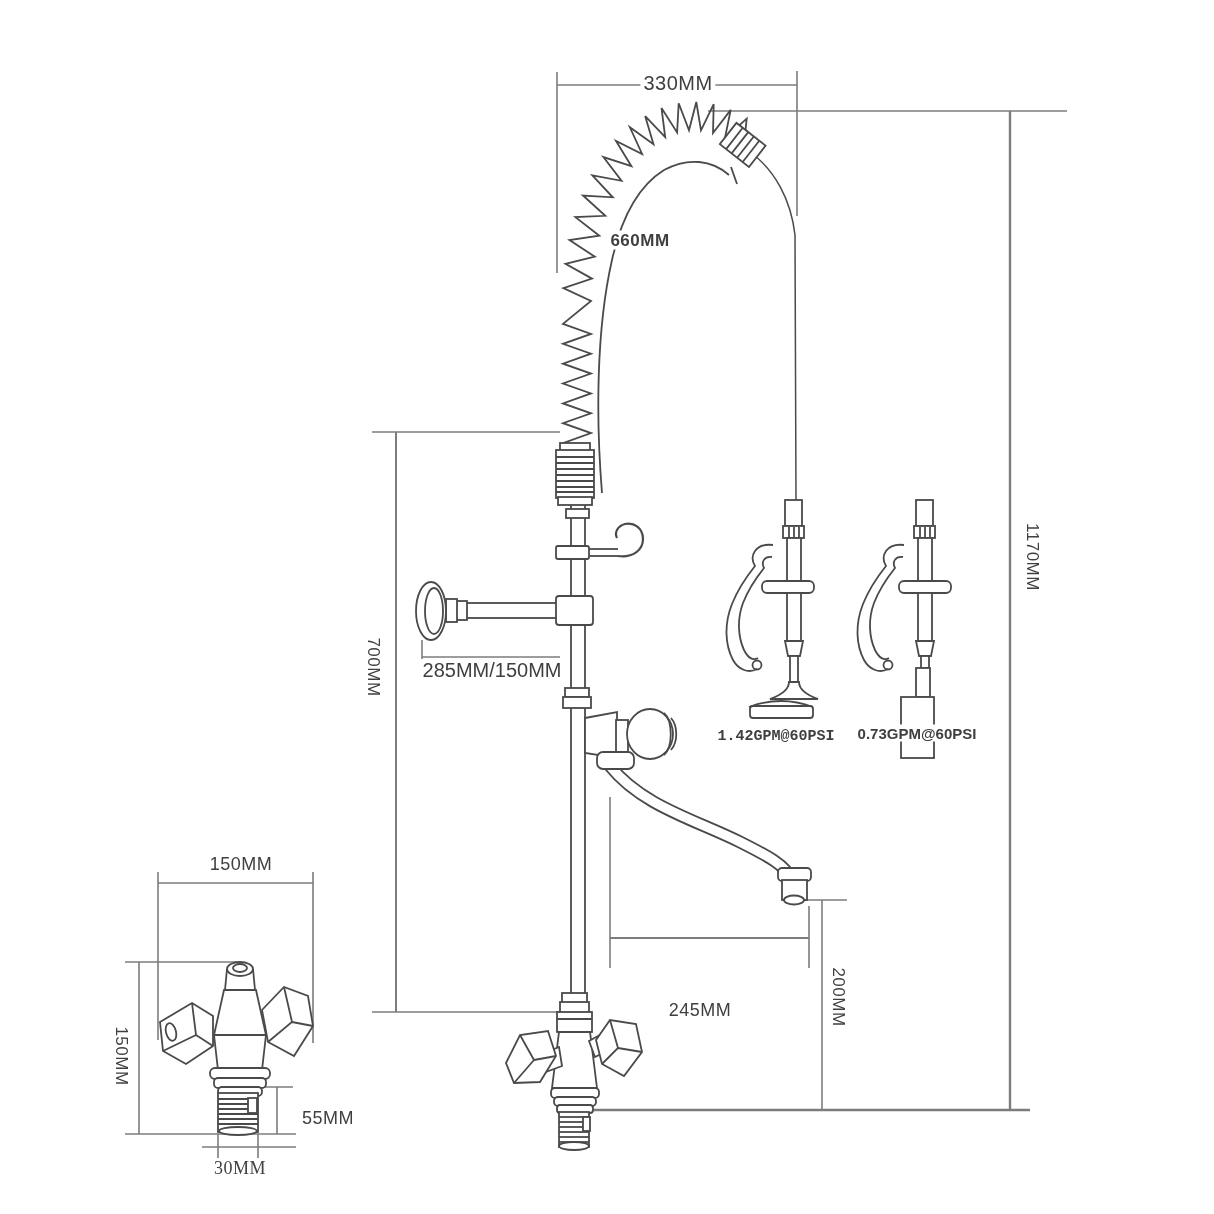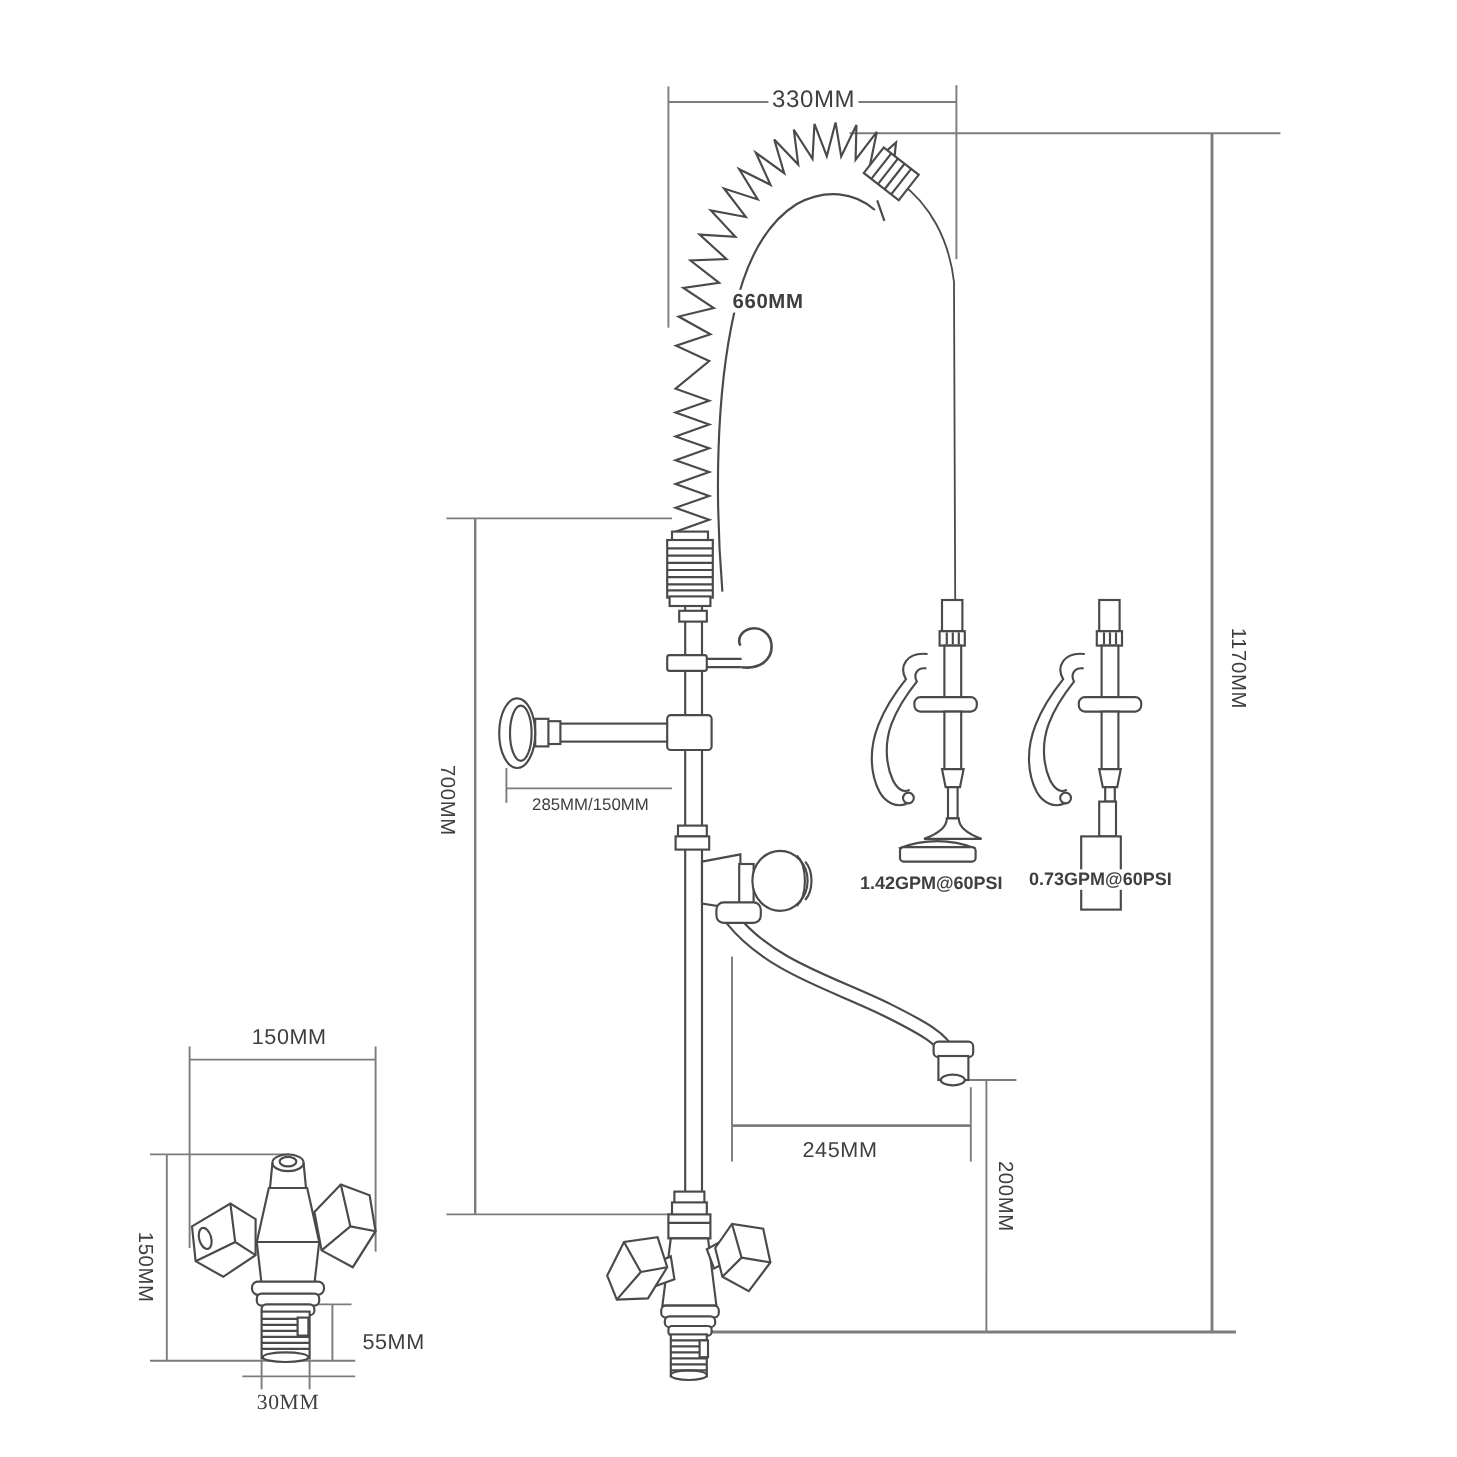--- a/index.html
+++ b/index.html
@@ -12,21 +12,21 @@
   }
   svg{position:absolute;left:0;top:0;}
   .lbl{
     position:absolute;color:var(--text);background:#fff;line-height:1;
     padding:1px 3px;white-space:nowrap;transform:translate(-50%,-50%);
     font-size:20px;letter-spacing:.5px;
   }
   .rot{transform:translate(-50%,-50%) rotate(90deg);}
   .s18{font-size:18px;}
   .s17{font-size:17px;}
-  .s14{font-size:14px;letter-spacing:0;}
+  .s14{font-size:20px;letter-spacing:0;}
   .b{font-weight:bold;}
   .gpm{font-size:15px;font-weight:bold;letter-spacing:0;}
 </style>
 </head>
 <body>
 
 <div id="sheet">
 <svg width="1214" height="1214" viewBox="0 0 1214 1214">
 
   <g stroke="#7c7c7c" stroke-width="1.6" fill="none">
@@ -234,25 +234,25 @@
       <line x1="218" y1="1109" x2="258" y2="1109"></line>
       <line x1="218" y1="1114" x2="258" y2="1114"></line>
       <line x1="218" y1="1119" x2="258" y2="1119"></line>
       <line x1="218" y1="1124" x2="258" y2="1124"></line>
       <rect x="248" y="1098" width="9" height="15" fill="#fff"></rect>
     </g>
   </g>
 </svg>
 
   <div class="lbl" style="left:678px;top:83px;">330MM</div>
-  <div class="lbl s17 b" style="left:640px;top:251px;">660MM</div>
+  <div class="lbl s17 b" style="left:640px;top:240px;">660MM</div>
   <div class="lbl s17 rot" style="left:1032px;top:557px;">1170MM</div>
   <div class="lbl s17 rot" style="left:373px;top:667px;">700MM</div>
   <div class="lbl s14" style="left:492px;top:670px;">285MM/150MM</div>
-  <div class="lbl s18" style="left:700px;top:958px;">245MM</div>
+  <div class="lbl s18" style="left:700px;top:1010px;">245MM</div>
   <div class="lbl s17 rot" style="left:838px;top:997px;">200MM</div>
-  <div class="lbl gpm" style="left:776px;top:736px;">1.42GPM@60PSI</div>
+  <div class="lbl gpm" style="left:776px;top:736px;font-family:Liberation Mono, monospace;">1.42GPM@60PSI</div>
   <div class="lbl gpm" style="left:917px;top:733px;">0.73GPM@60PSI</div>
   <div class="lbl s18" style="left:241px;top:864px;">150MM</div>
   <div class="lbl s17 rot" style="left:121px;top:1056px;">150MM</div>
   <div class="lbl s18" style="left:328px;top:1118px;">55MM</div>
   <div class="lbl s18" style="left:240px;top:1168px;font-family:Liberation Serif, serif;">30MM</div>
 </div>
 
 </body></html>

